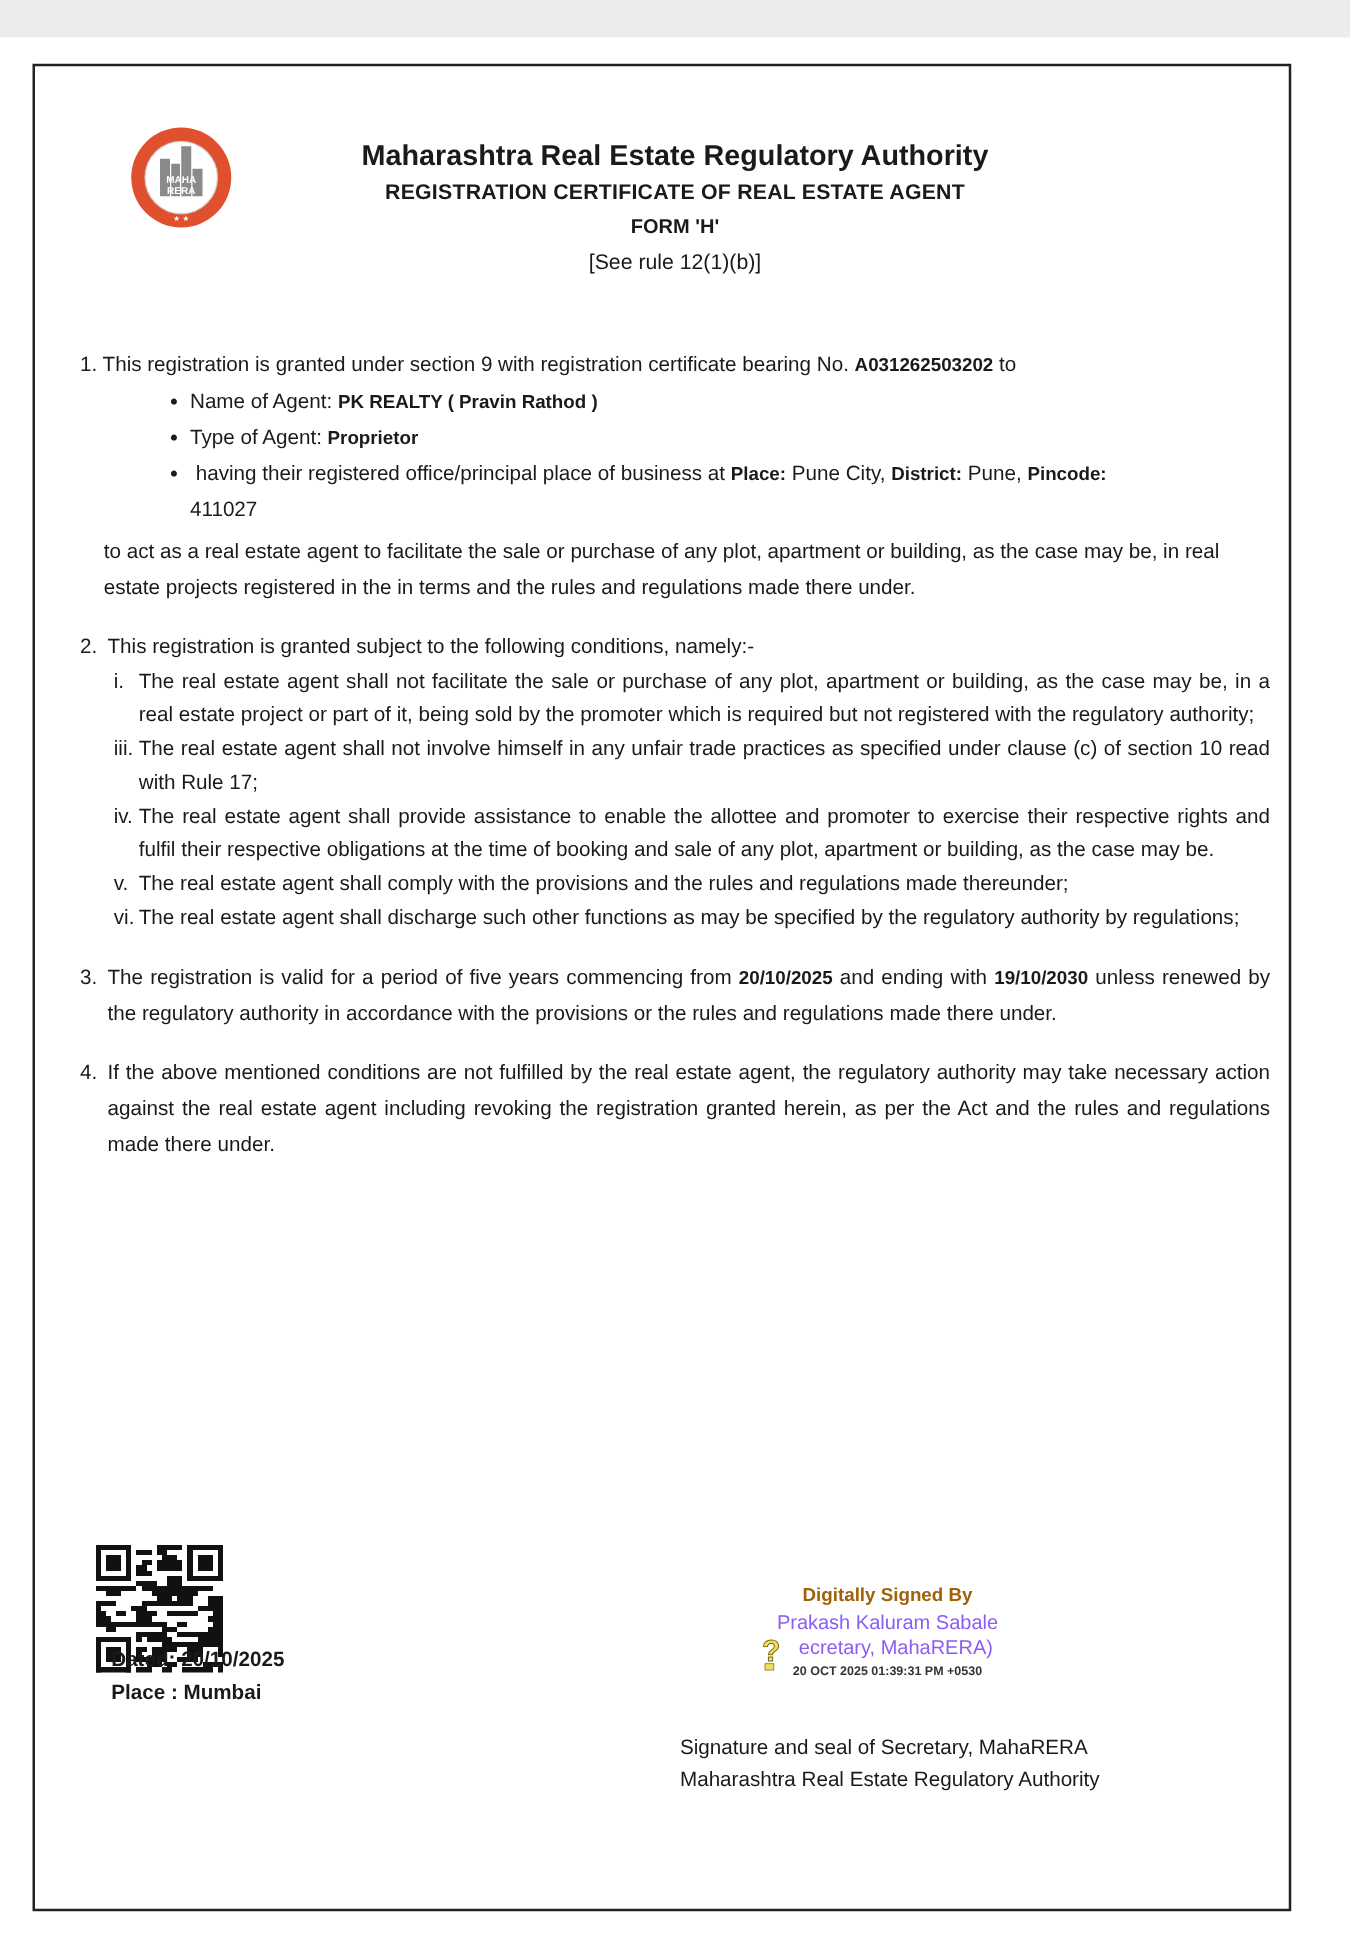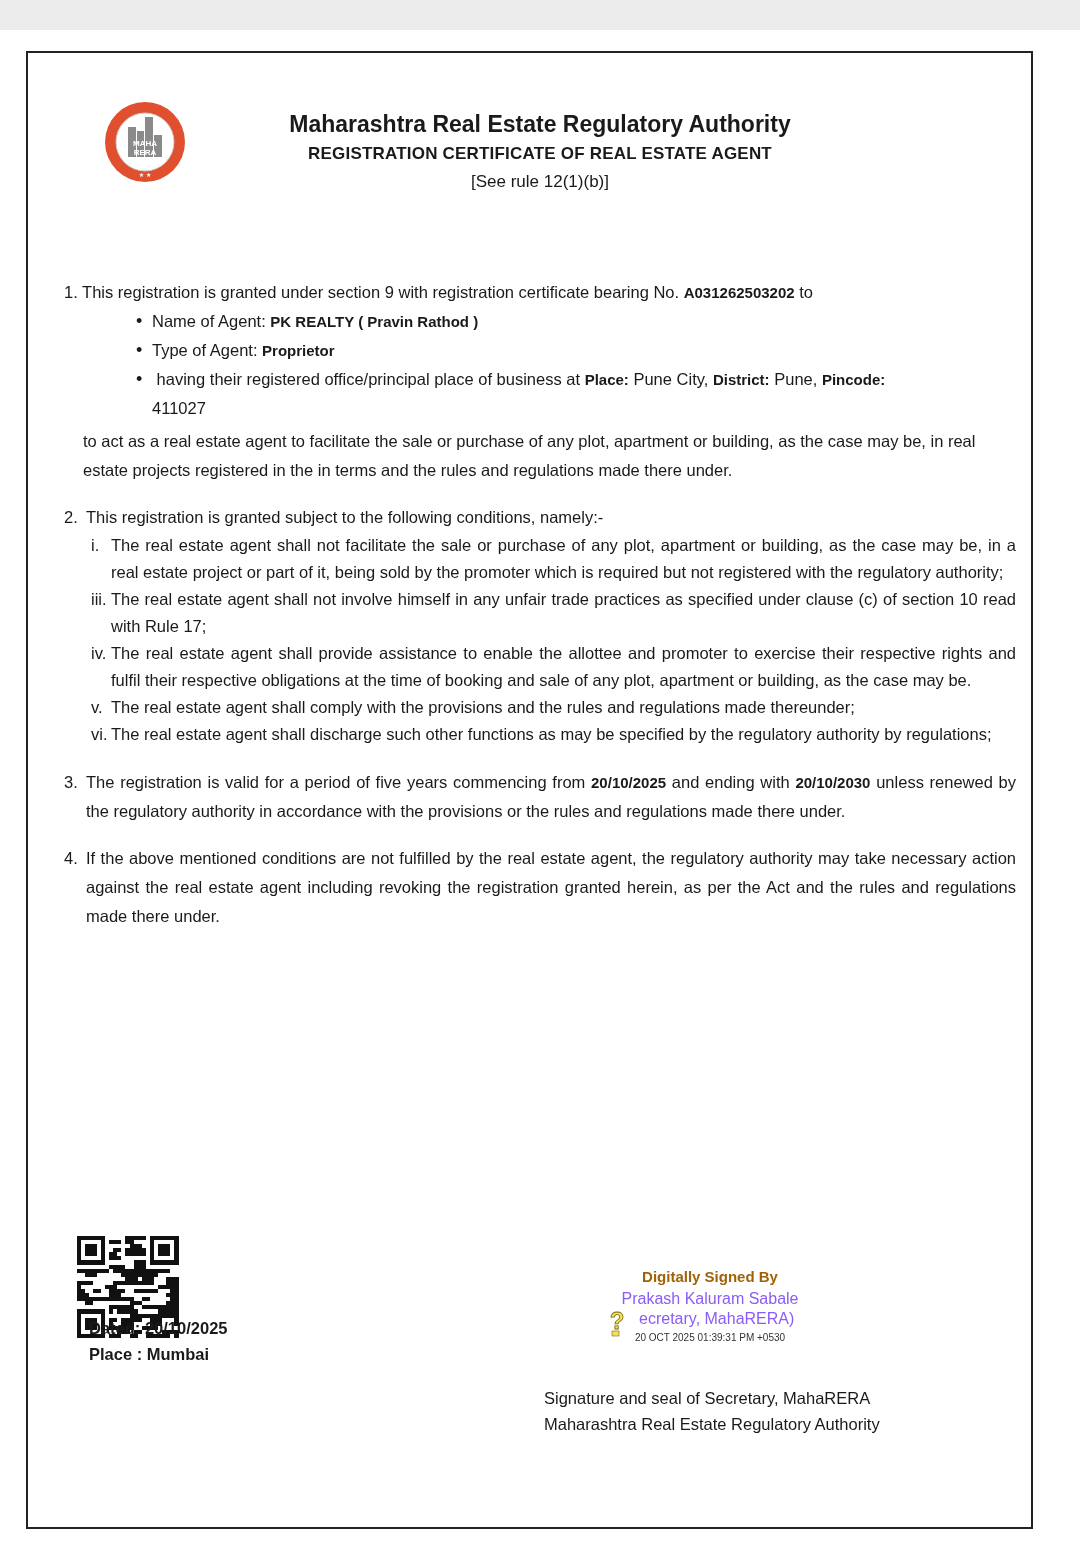--- a/index.html
+++ b/index.html
@@ -34,21 +34,21 @@
   .conds .num { width: 20px; flex: none; }
   .conds .txt { flex: 1; }
   .numbered { display: flex; text-align: justify; }
   .numbered .n { width: 22px; flex: none; }
   .numbered .t { flex: 1; }
 
   .qr { position: absolute; left: 76px; top: 1236px; width: 103px; height: 102px; }
   .sig { position: absolute; left: 600px; top: 1265px; width: 220px; text-align: center; }
   .sig-head { color: #a16207; font-weight: bold; font-size: 15px; line-height: 24px; }
   .sig-name { font-size: 16px; line-height: 20px; color: #8b5cf6; }
-  .sig-date { font-size: 10px; font-weight: normal; line-height: 18px; color: #333; }
+  .sig-date { font-size: 10px; font-weight: bold; line-height: 18px; color: #333; }
   .q-icon { position: absolute; left: 6px; top: 44px; width: 22px; height: 28px; }
 
   .footer-left { position: absolute; left: 69px; top: 1315px; font-size: 16.5px; font-weight: bold; line-height: 26px; margin-left: 20px; }
   .footer-right { position: absolute; left: 544px; top: 1385px; font-size: 16.5px; line-height: 26px; }
 </style>
 </head>
 <body>
 
 <div class="topbar"></div>
 
@@ -63,20 +63,21 @@
   <rect x="47" y="18" width="8" height="40" fill="#8a8a8a"></rect>
   <rect x="56" y="36" width="8" height="22" fill="#8a8a8a"></rect>
   <text x="47" y="47" text-anchor="middle" font-size="8" font-family="Liberation Sans, sans-serif" fill="#fff" font-weight="bold">MAHA</text>
   <text x="47" y="56" text-anchor="middle" font-size="8" font-family="Liberation Sans, sans-serif" fill="#fff" font-weight="bold">RERA</text>
   <text x="47" y="78" text-anchor="middle" font-size="6" font-family="DejaVu Sans, sans-serif" fill="#fff">★ ★</text>
 </svg>
 
 <div class="header">
   <div class="h-title">Maharashtra Real Estate Regulatory Authority</div>
   <div class="h-sub">REGISTRATION CERTIFICATE OF REAL ESTATE  AGENT</div>
+  <div class="h-form">FORM 'H'</div>
   <div class="h-rule">[See rule 12(1)(b)]</div>
 </div>
 
 <div class="body-text">
   <p class="para">
     <span>1. This registration is granted under section 9 with registration certificate bearing No.</span>
     <span class="b">A031262503202</span>
     <span>to</span>
   </p>
   <ul class="bullets">
@@ -126,21 +127,21 @@
         <span class="txt">The real estate agent shall discharge such other functions as may be specified by the regulatory authority by regulations;</span>
       </li>
     </ul>
 
   <div class="numbered" style="margin-top:20px;">
     <span class="n">3.</span>
     <span class="t">
       <span>The registration is valid for a period of five years commencing from</span>
       <span class="b">20/10/2025</span>
       <span>and ending with</span>
-      <span class="b">20/10/2030</span>
+      <span class="b">19/10/2030</span>
       <span>unless renewed by the regulatory authority in accordance with the provisions or the rules and regulations made there under.</span>
     </span>
   </div>
 
   <div class="numbered" style="margin-top:18px;">
     <span class="n">4.</span>
     <span class="t">If the above mentioned conditions are not fulfilled by the real estate agent, the regulatory authority may take necessary action against the real estate agent including revoking the registration granted herein, as per the Act and the rules and regulations made there under.</span>
   </div>
 </div>
 

